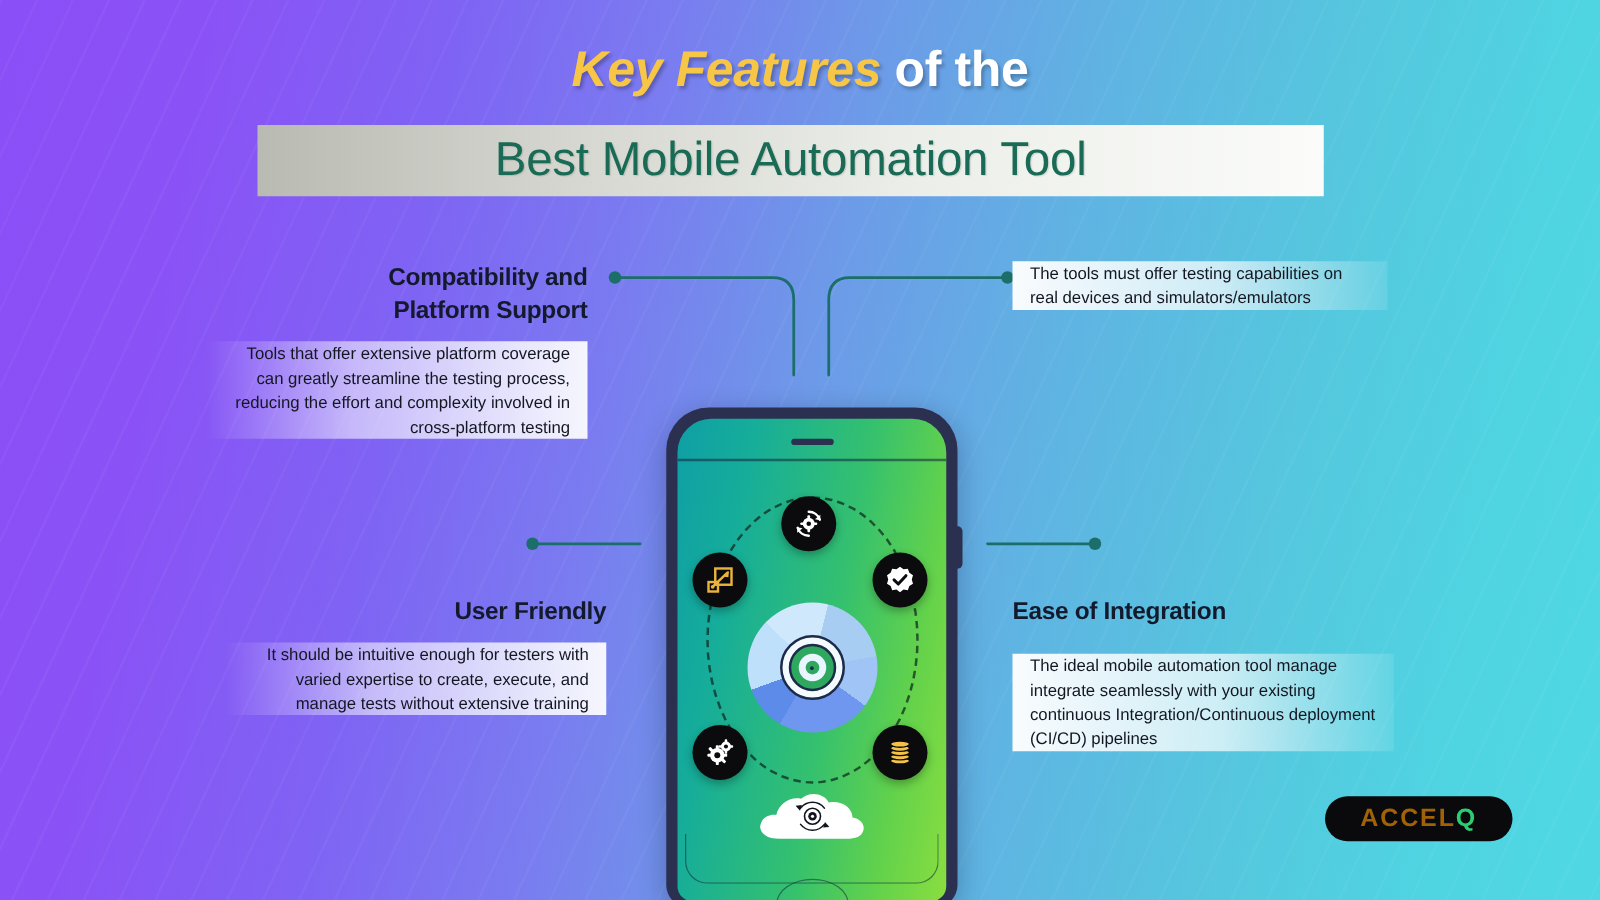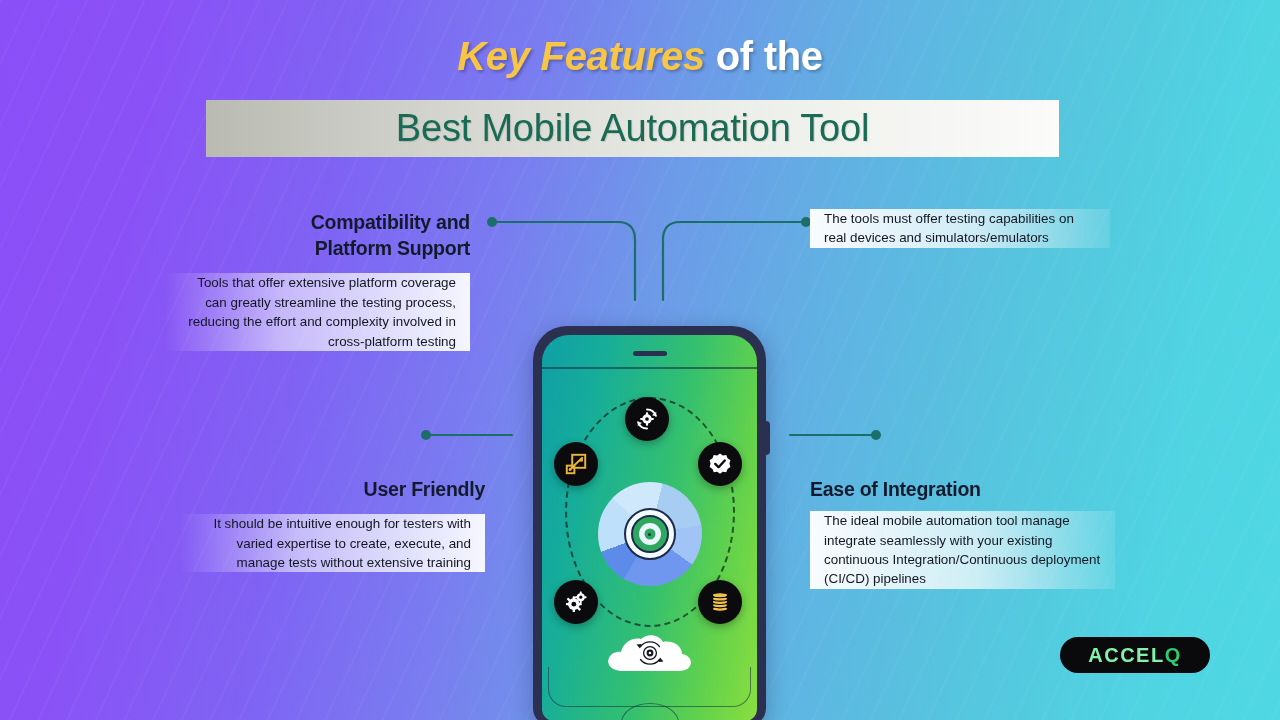--- a/index.html
+++ b/index.html
@@ -56,21 +56,21 @@
   .align-right{ text-align:right; }
   .align-left { text-align:left; }
 
   #feat-tl{ left:165px; top:209px; }
   #feat-tl h3{ margin-bottom:12px; }
   #feat-bl{ left:180px; top:476px; }
   #feat-bl h3{ margin-bottom:12px; }
   #feat-tr{ left:810px; top:209px; width:300px; }
   #feat-tr h3{ margin-bottom:12px; }
   #feat-br{ left:810px; top:476px; width:305px; }
-  #feat-br h3{ margin-bottom:9px; }
+  #feat-br h3{ margin-bottom:21px; }
 
   
   .conn{ position:absolute; left:0; top:0; width:1280px; height:720px; pointer-events:none; }
 
   
   .phone{
     position:absolute; left:533px; top:326px; width:233px; height:400px;
     background:#2b3050;
     border-radius:34px 34px 18px 18px;
     box-shadow:0 6px 22px rgba(10,14,40,0.28);
@@ -159,21 +159,21 @@
     width:94px; height:42px;
   }
 
   
   .logo{
     position:absolute; left:1060px; top:637px; width:150px; height:36px;
     background:#0a0a0c; border-radius:18px;
     display:flex; align-items:center; justify-content:center;
     letter-spacing:1.5px; font-size:20px; font-weight:bold;
   }
-  .logo .lw{ color:#86efac; }
+  .logo .lw{ color:#a16207; }
   .logo .lq{ color:#2ecc71; }
 </style>
 </head>
 <body>
 
 <div class="stage">
   <div class="sheen"></div>
 
   <div class="title-wrap">
     <div class="title-line1">

